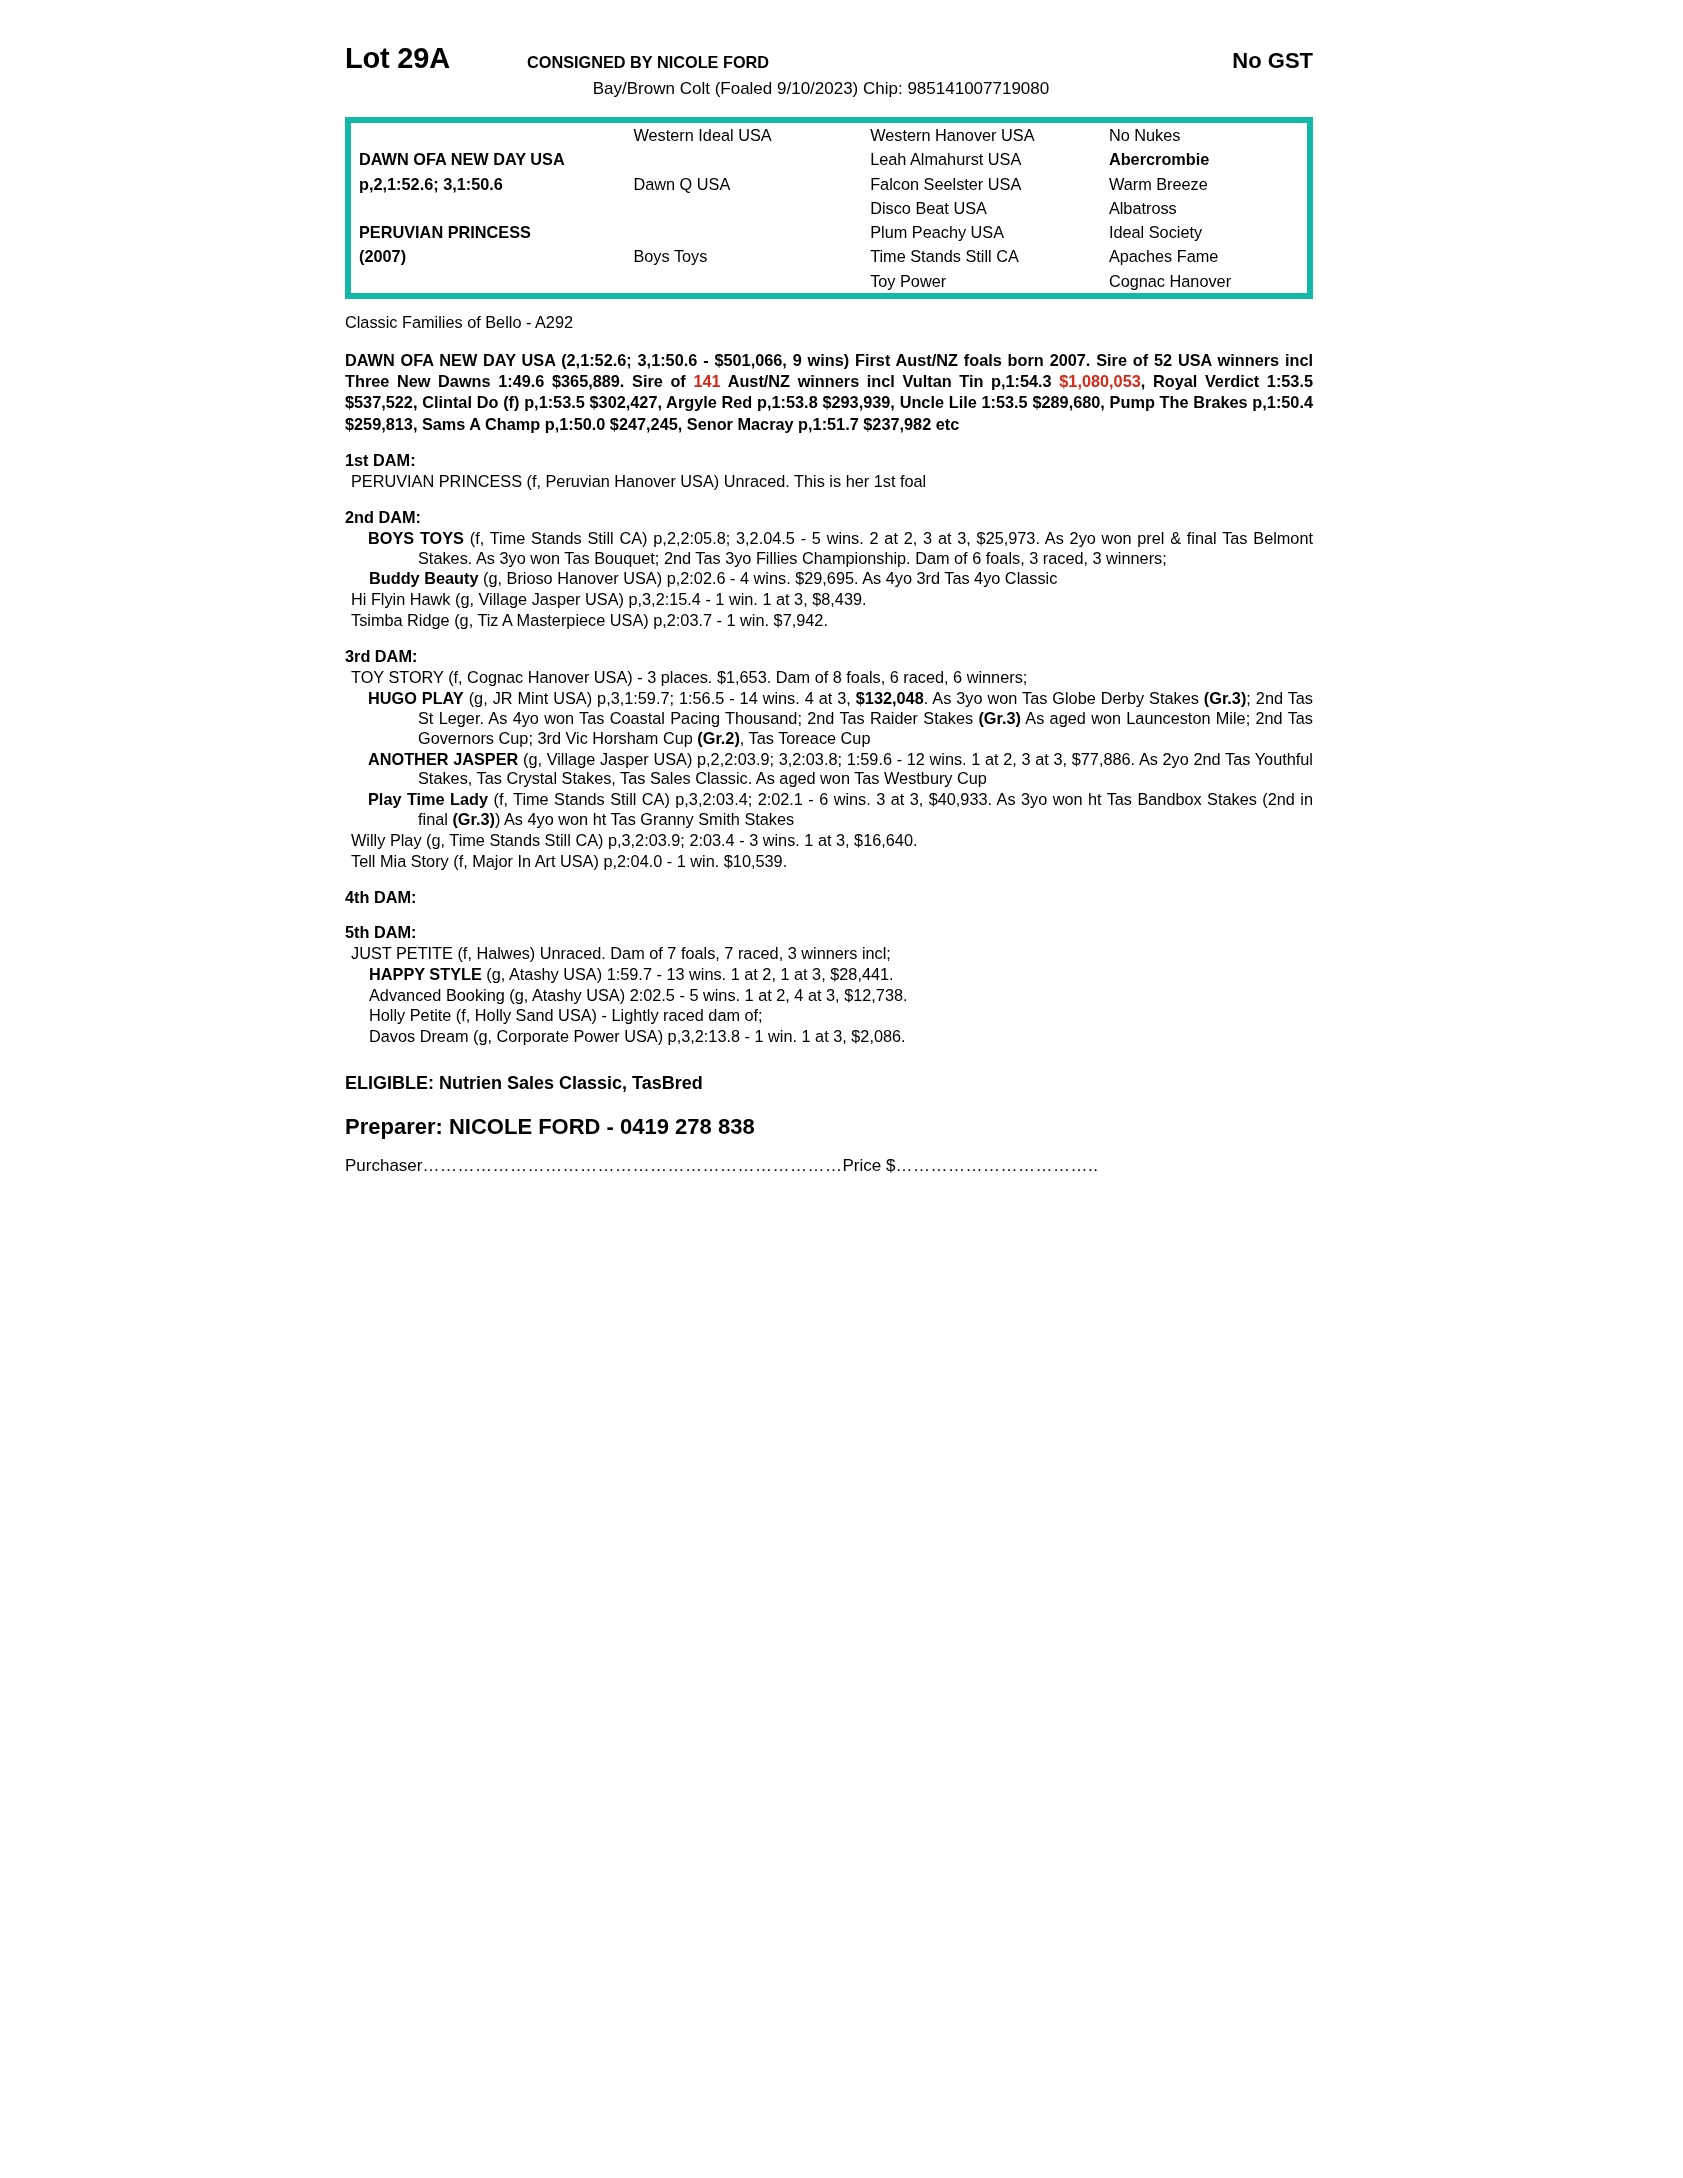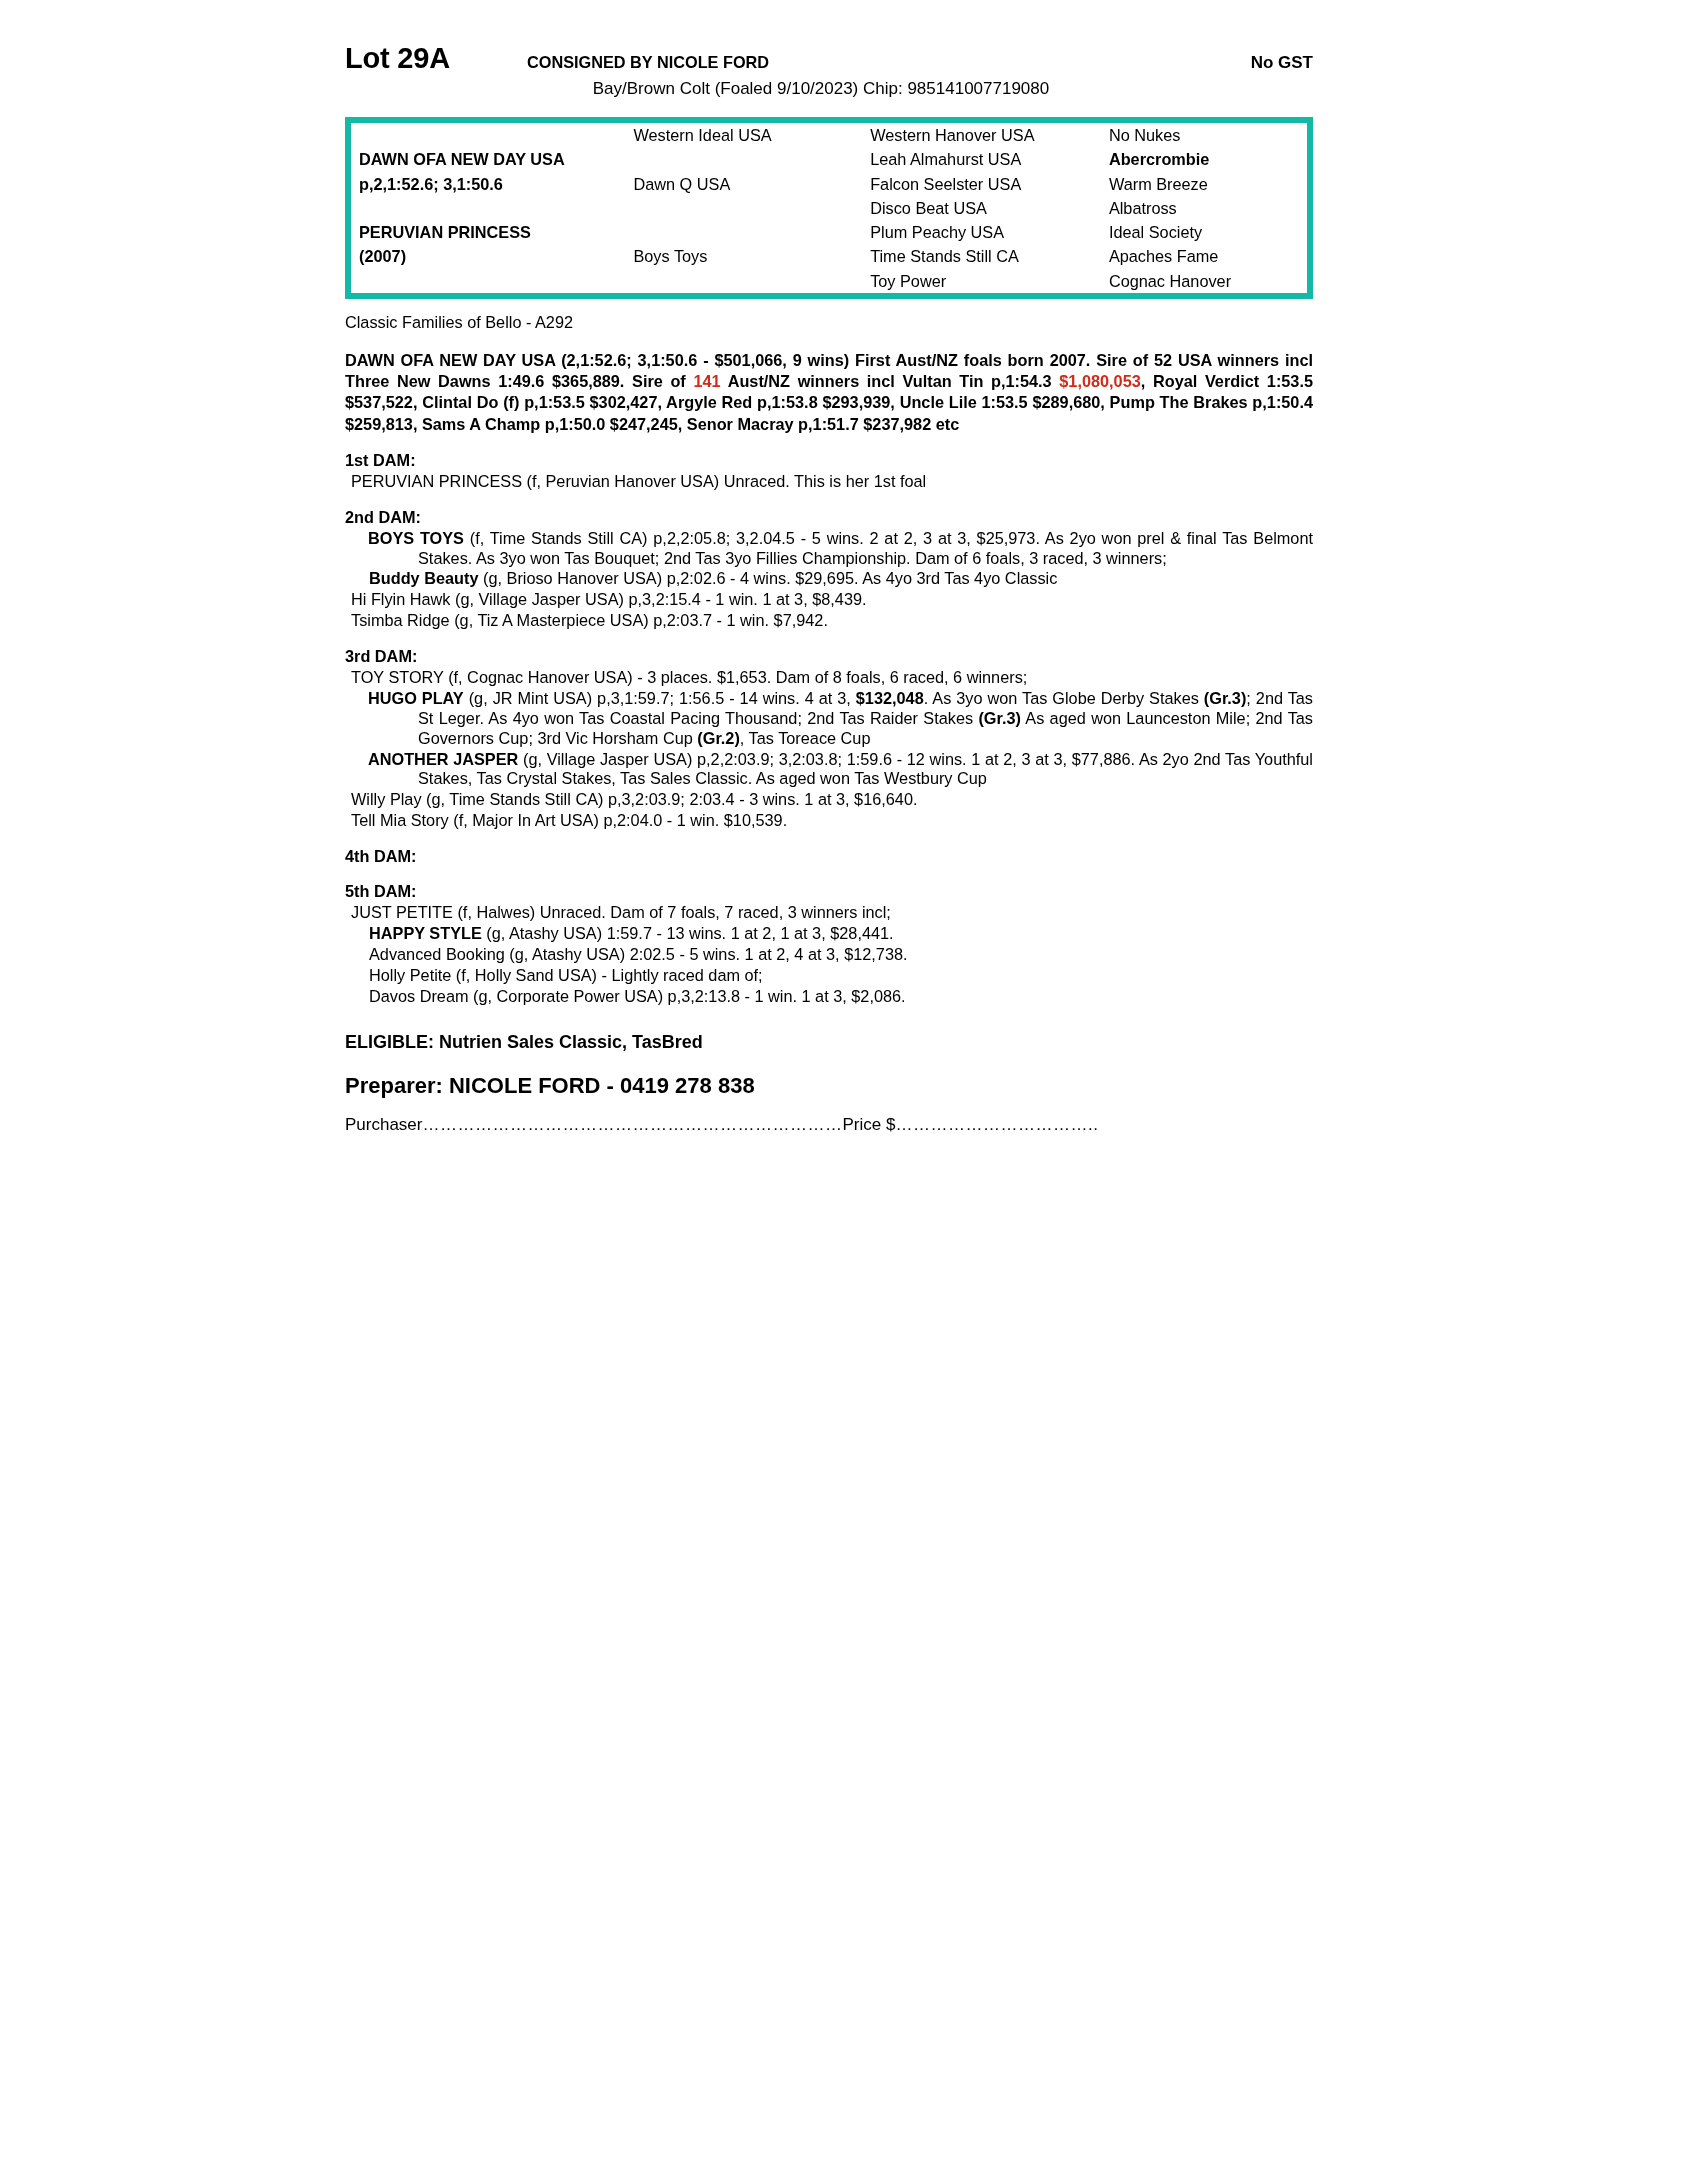--- a/index.html
+++ b/index.html
@@ -42,21 +42,21 @@
     white-space: nowrap;
   }
   .consignor {
     font-size: 16.3px;
     font-weight: bold;
     white-space: nowrap;
     margin-left: 77px;
     flex: 0 0 auto;
   }
   .no-gst {
-    font-size: 17px;
+    font-size: 22px;
     font-weight: bold;
     white-space: nowrap;
     margin-left: auto;
   }
   .subtitle {
     font-size: 17px;
     text-align: center;
     margin-top: 4px;
     margin-left: -16px;
   }
@@ -211,20 +211,21 @@
         <div class="entry lvl0"><span>PERUVIAN PRINCESS (f, Peruvian Hanover USA) Unraced. This is her 1st foal</span></div>
         <div class="dam-head">2nd DAM:</div>
         <div class="entry ind-hang"><span class="bold">BOYS TOYS</span><span> (f, Time Stands Still CA) p,2,2:05.8; 3,2.04.5 - 5 wins. 2 at 2, 3 at 3, $25,973. As 2yo won prel &amp; final Tas Belmont Stakes. As 3yo won Tas Bouquet; 2nd Tas 3yo Fillies Championship. Dam of 6 foals, 3 raced, 3 winners;</span></div>
         <div class="entry hang1"><span class="bold">Buddy Beauty</span><span> (g, Brioso Hanover USA) p,2:02.6 - 4 wins. $29,695. As 4yo 3rd Tas 4yo Classic</span></div>
         <div class="entry hang0"><span>Hi Flyin Hawk (g, Village Jasper USA) p,3,2:15.4 - 1 win. 1 at 3, $8,439.</span></div>
         <div class="entry hang0"><span>Tsimba Ridge (g, Tiz A Masterpiece USA) p,2:03.7 - 1 win. $7,942.</span></div>
         <div class="dam-head">3rd DAM:</div>
         <div class="entry lvl0"><span>TOY STORY (f, Cognac Hanover USA) - 3 places. $1,653. Dam of 8 foals, 6 raced, 6 winners;</span></div>
         <div class="entry ind-hang"><span class="bold">HUGO PLAY</span><span> (g, JR Mint USA) p,3,1:59.7; 1:56.5 - 14 wins. 4 at 3, <b>$132,048</b>. As 3yo won Tas Globe Derby Stakes <b>(Gr.3)</b>; 2nd Tas St Leger. As 4yo won Tas Coastal Pacing Thousand; 2nd Tas Raider Stakes <b>(Gr.3)</b> As aged won Launceston Mile; 2nd Tas Governors Cup; 3rd Vic Horsham Cup <b>(Gr.2)</b>, Tas Toreace Cup</span></div>
         <div class="entry ind-hang"><span class="bold">ANOTHER JASPER</span><span> (g, Village Jasper USA) p,2,2:03.9; 3,2:03.8; 1:59.6 - 12 wins. 1 at 2, 3 at 3, $77,886. As 2yo 2nd Tas Youthful Stakes, Tas Crystal Stakes, Tas Sales Classic. As aged won Tas Westbury Cup</span></div>
+        <div class="entry ind-hang"><span class="bold">Play Time Lady</span><span> (f, Time Stands Still CA) p,3,2:03.4; 2:02.1 - 6 wins. 3 at 3, $40,933. As 3yo won ht Tas Bandbox Stakes (2nd in final <b>(Gr.3)</b>) As 4yo won ht Tas Granny Smith Stakes</span></div>
         <div class="entry hang0"><span>Willy Play (g, Time Stands Still CA) p,3,2:03.9; 2:03.4 - 3 wins. 1 at 3, $16,640.</span></div>
         <div class="entry hang0"><span>Tell Mia Story (f, Major In Art USA) p,2:04.0 - 1 win. $10,539.</span></div>
         <div class="dam-head">4th DAM:</div>
         <div class="dam-head">5th DAM:</div>
         <div class="entry lvl0"><span>JUST PETITE (f, Halwes) Unraced. Dam of 7 foals, 7 raced, 3 winners incl;</span></div>
         <div class="entry hang1"><span class="bold">HAPPY STYLE</span><span> (g, Atashy USA) 1:59.7 - 13 wins. 1 at 2, 1 at 3, $28,441.</span></div>
         <div class="entry hang1"><span>Advanced Booking (g, Atashy USA) 2:02.5 - 5 wins. 1 at 2, 4 at 3, $12,738.</span></div>
         <div class="entry hang1"><span>Holly Petite (f, Holly Sand USA) - Lightly raced dam of;</span></div>
         <div class="entry lvl1"><span>Davos Dream (g, Corporate Power USA) p,3,2:13.8 - 1 win. 1 at 3, $2,086.</span></div>
       </div>

